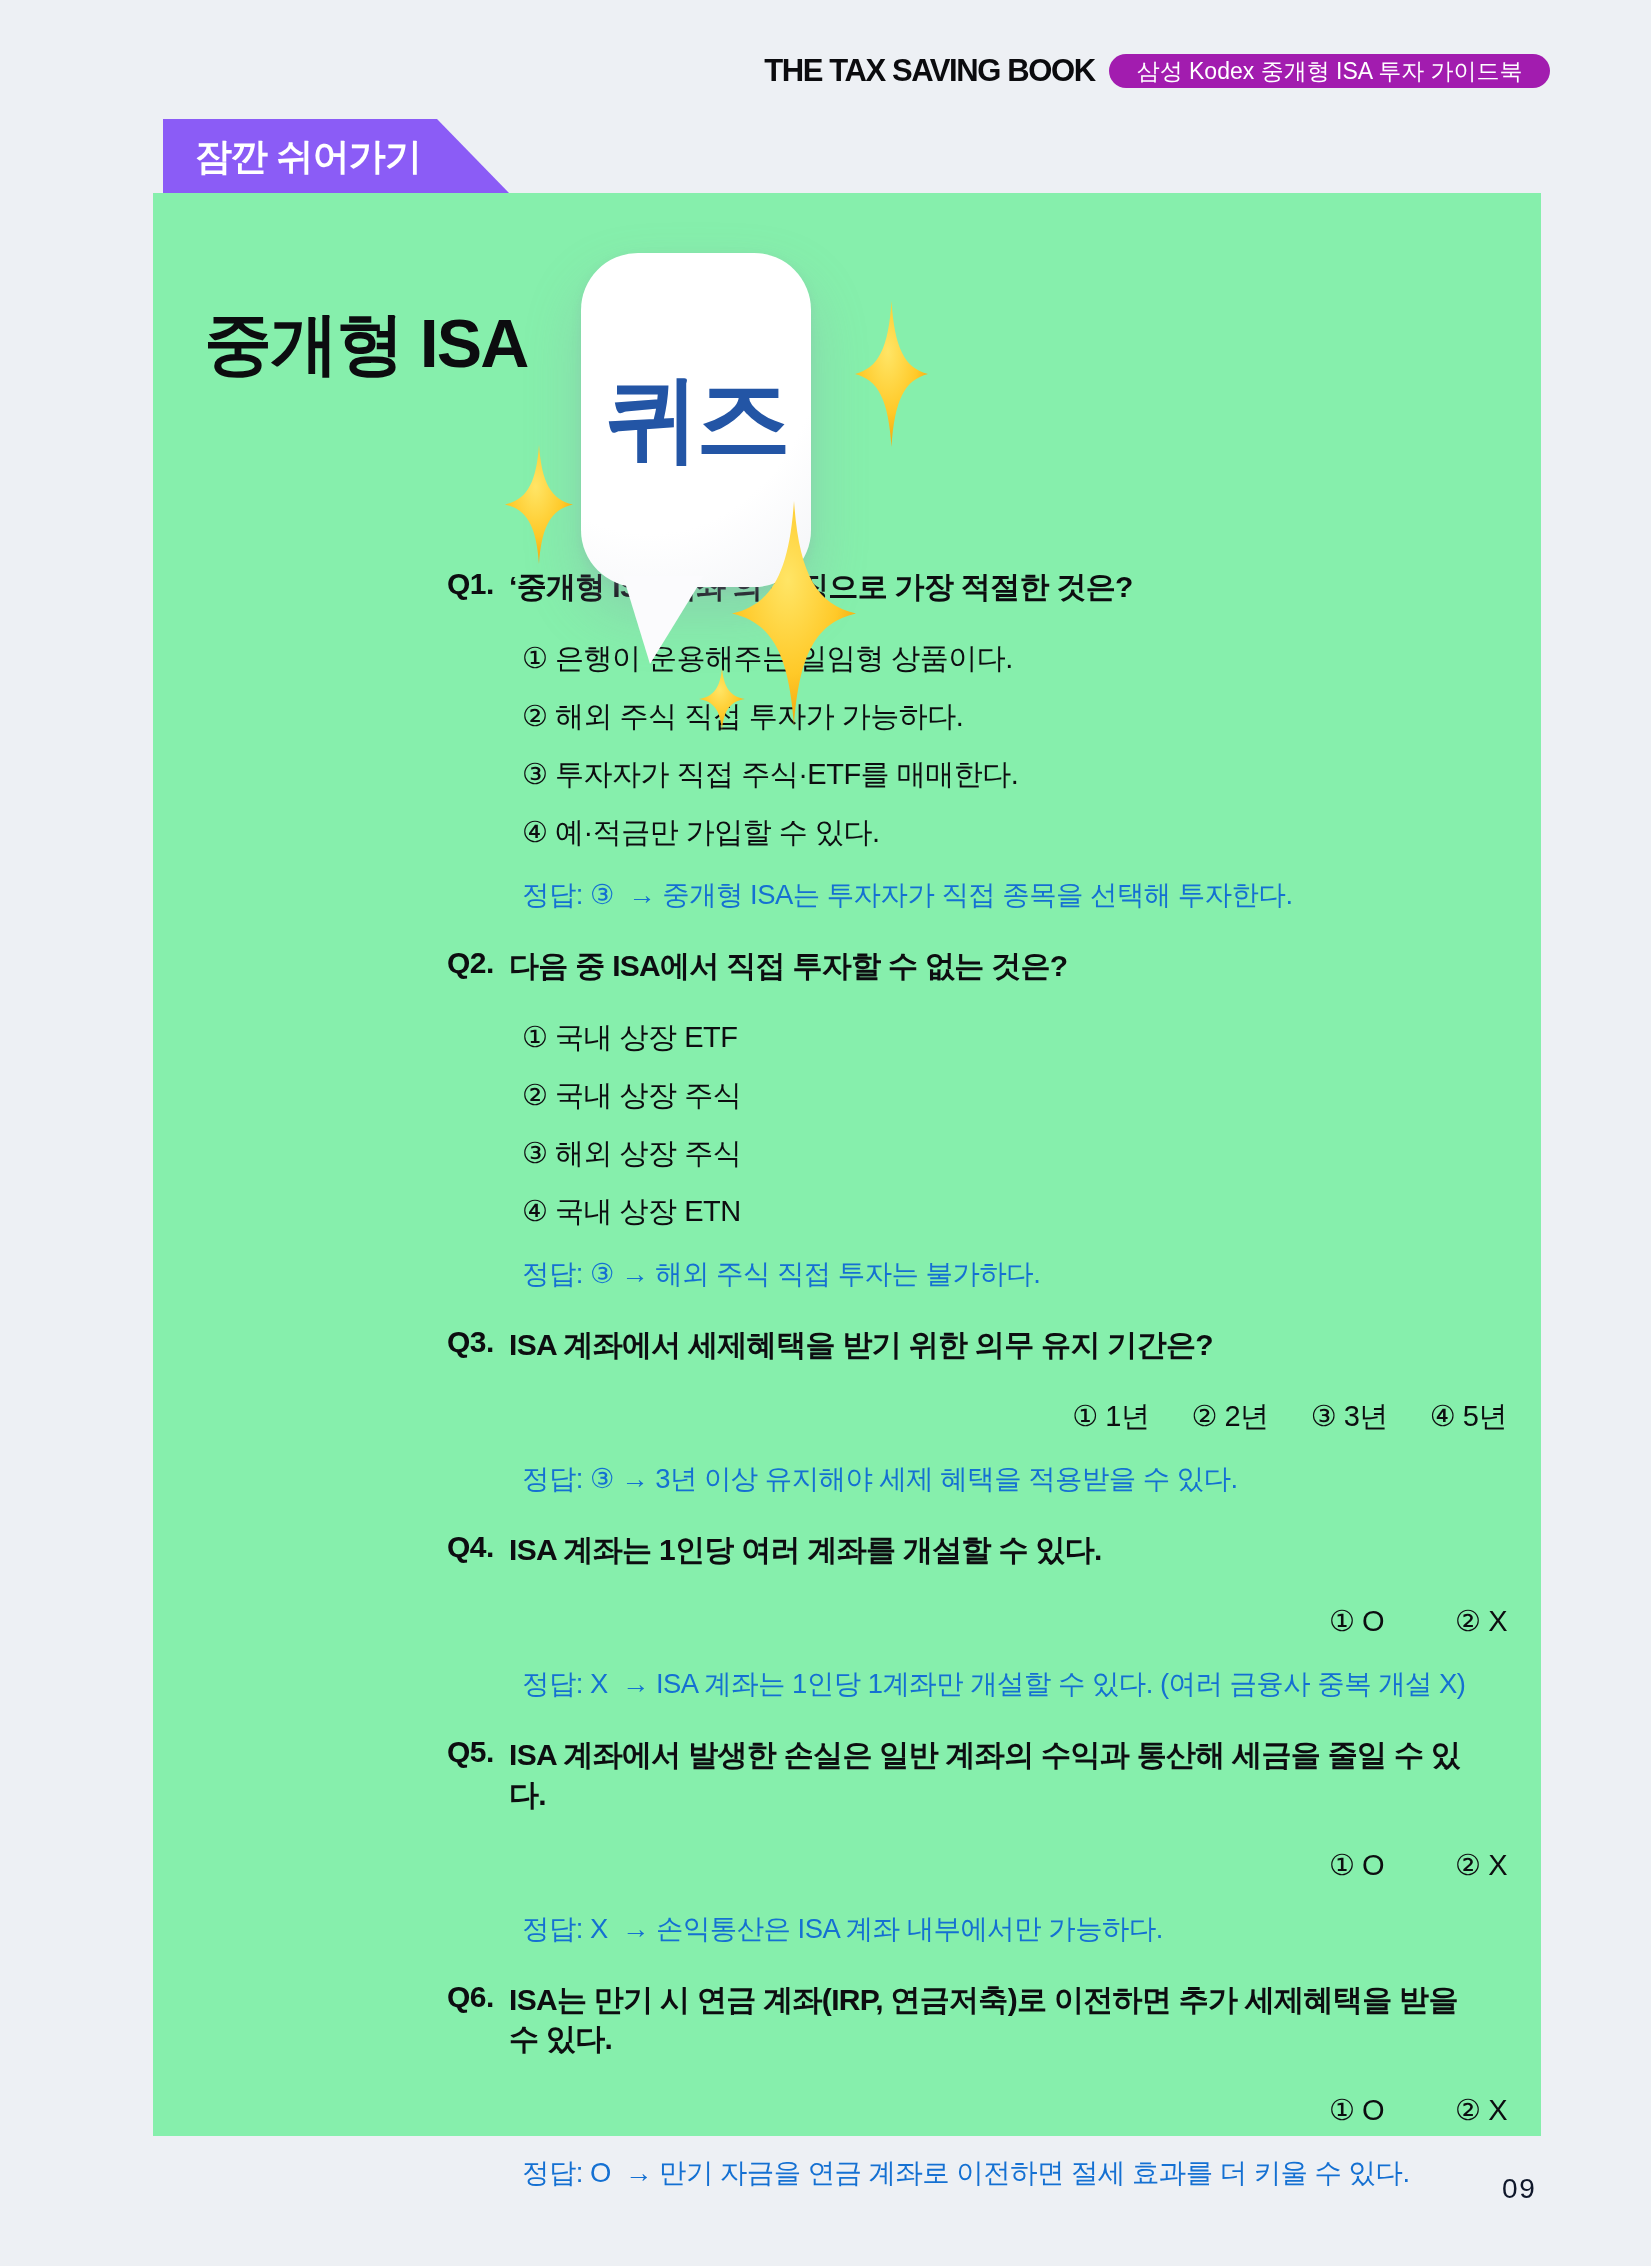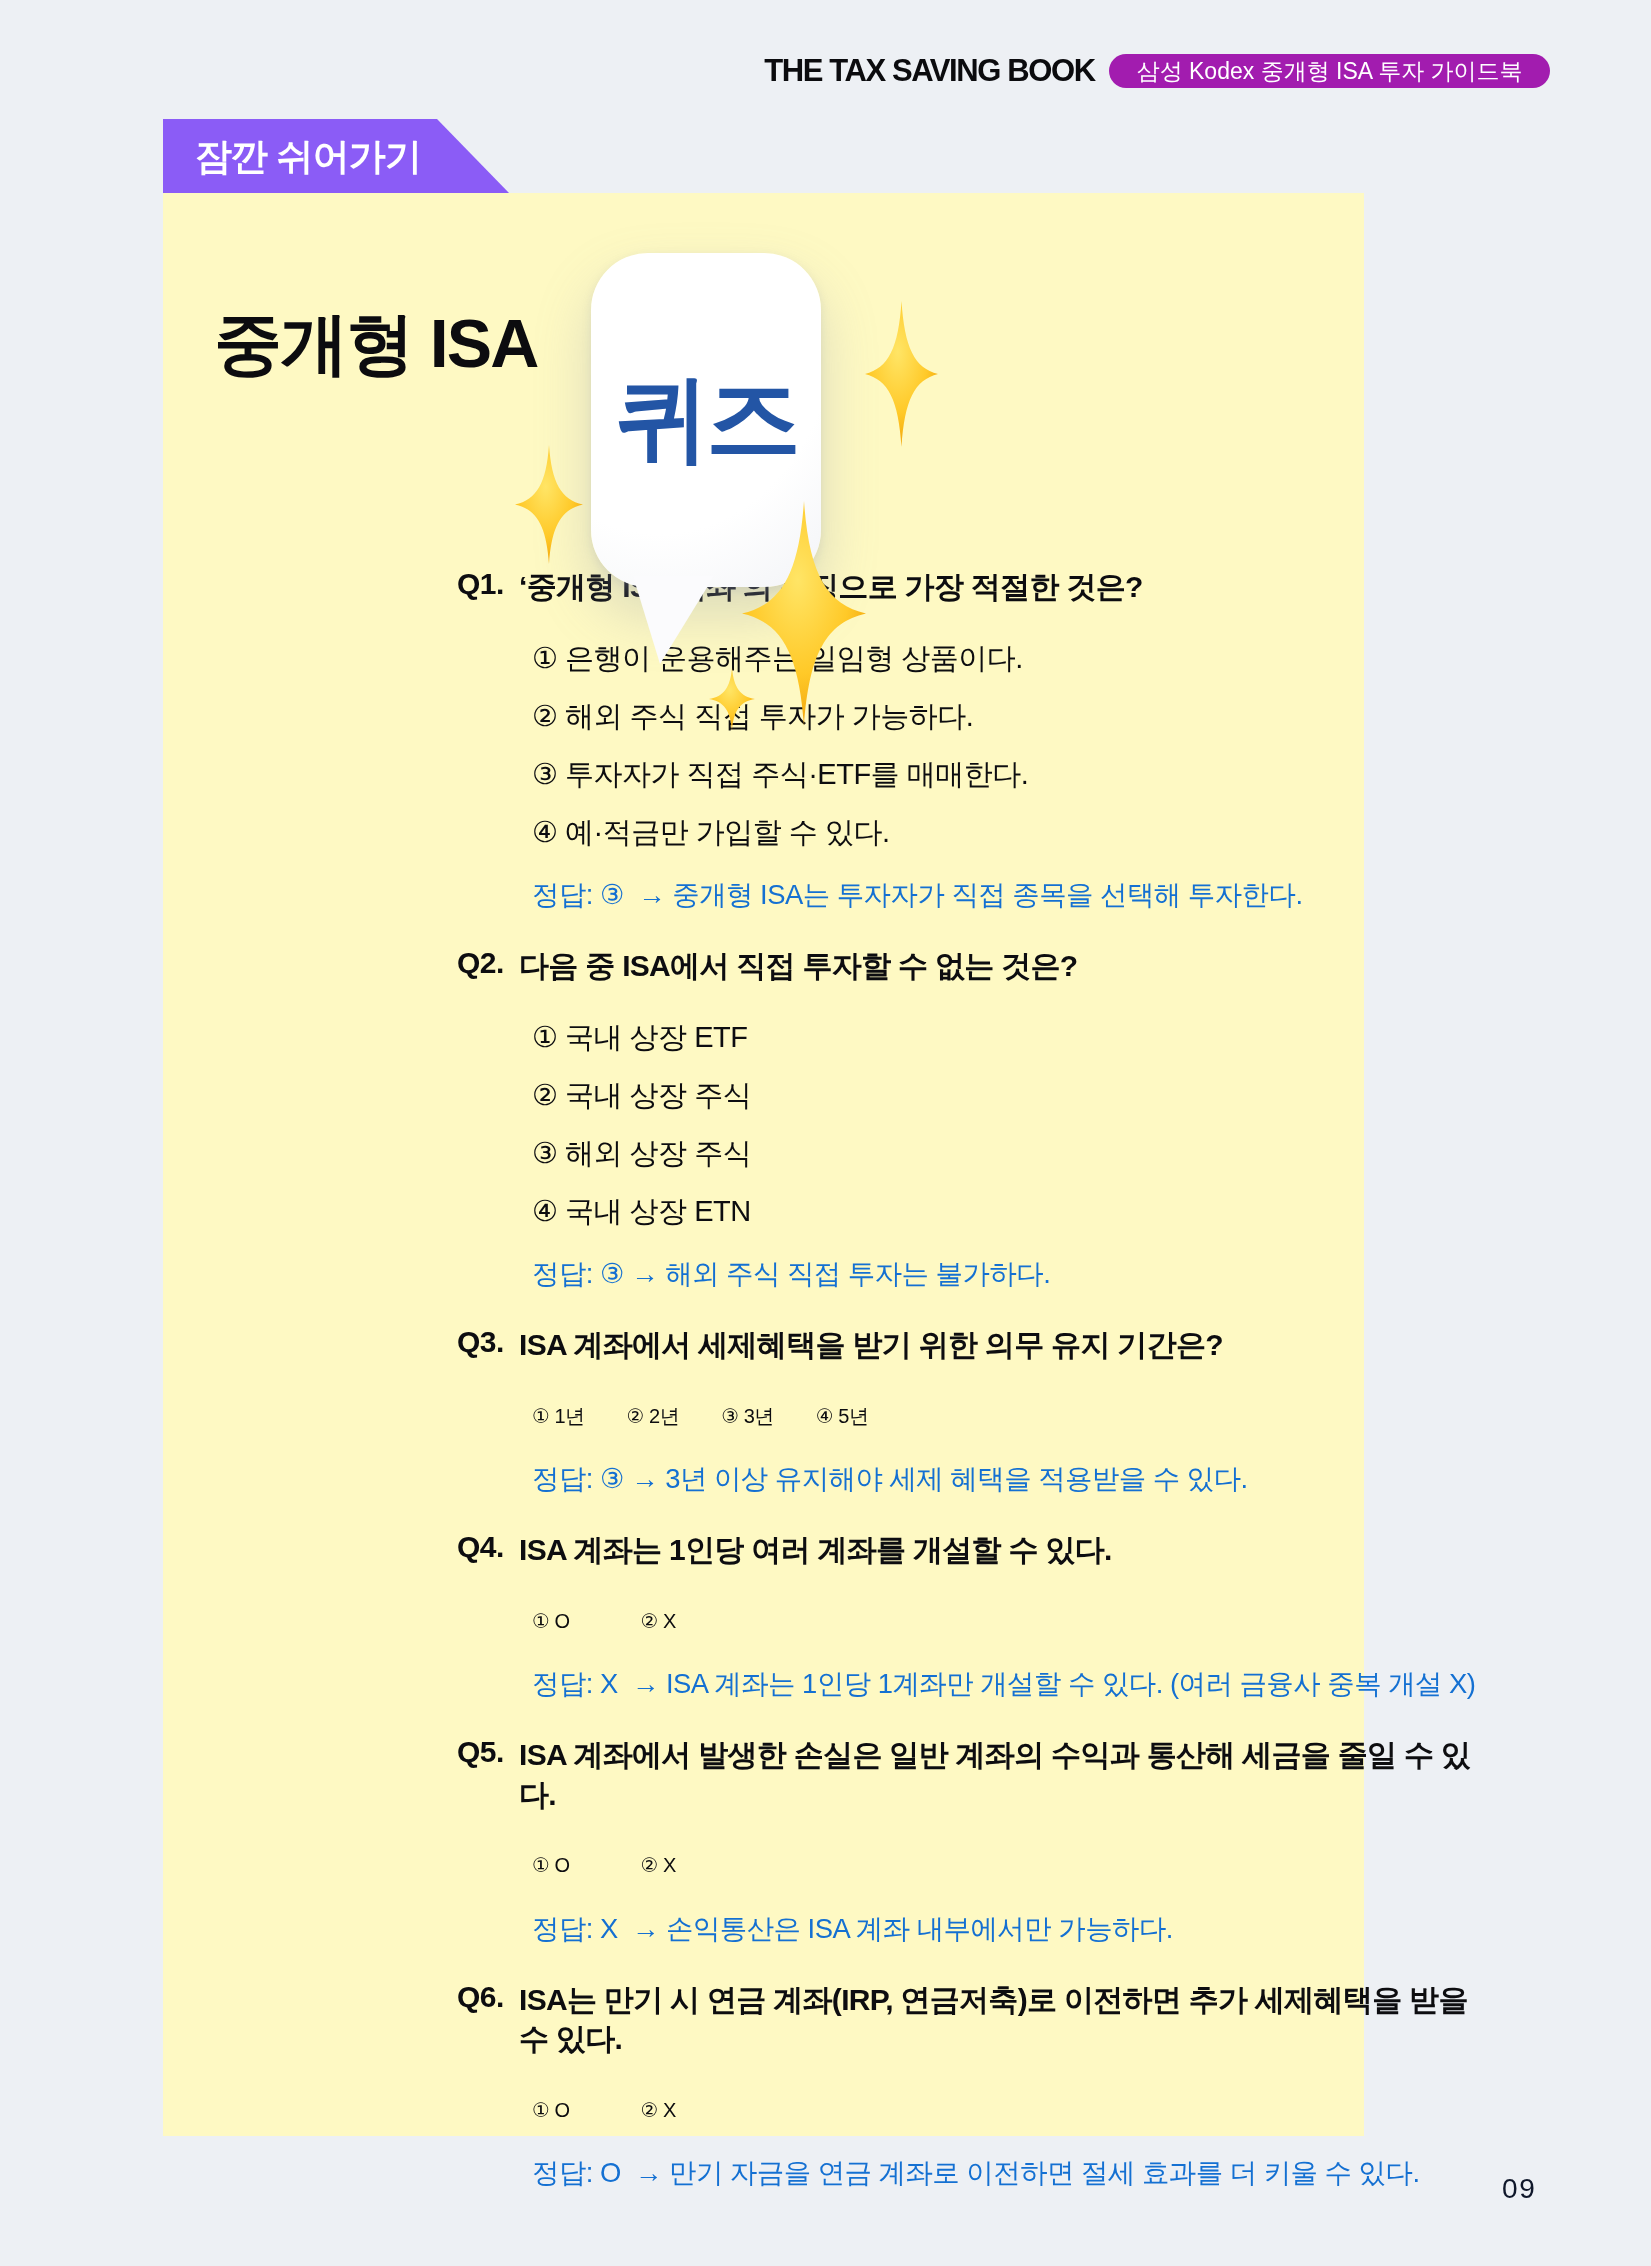--- a/index.html
+++ b/index.html
@@ -35,23 +35,23 @@
     width: 347px; height: 75px;
     background: #8b5cf6;
     clip-path: polygon(0 0, calc(100% - 73px) 0, 100% 100%, 0 100%);
     color: #ffffff; font-weight: 800; font-size: 37px;
     line-height: 75px; padding-left: 32px; letter-spacing: -0.9px;
     white-space: nowrap;
   }
 
   
   .card {
-    position: absolute; left: 163px; top: 193px;
-    width: 1201px; height: 1943px;
-    background: #fef9c3;
+    position: absolute; left: 153px; top: 193px;
+    width: 1388px; height: 1943px;
+    background: #86efac;
   }
 
   
   .hero { position: absolute; left: 0; top: 0; width: 100%; height: 530px; }
   .hero-title {
     position: absolute; left: 51px; top: 106px; margin: 0;
     font-size: 68px; font-weight: 800; letter-spacing: -1.8px;
     color: #0c0c0f; white-space: nowrap;
   }
   .bubble {
@@ -89,21 +89,21 @@
   .q-label {
     flex: 0 0 58px;
     font-weight: 800; font-size: 30px; letter-spacing: -0.5px;
   }
   .q-text {
     margin: 0; font-weight: 800; font-size: 30px;
     line-height: 1.32; letter-spacing: -0.7px; max-width: 969px;
   }
   .q-body { padding-left: 75px; }
   .opts.stacked .opt { font-size: 29px; line-height: 58px; letter-spacing: -0.5px; }
-  .opts.inline { display: flex; gap: 42px; font-size: 20px; line-height: 58px; letter-spacing: -0.5px; }
+  .opts.inline { display: flex; gap: 42px; font-size: 29px; line-height: 58px; letter-spacing: -0.5px; justify-content: flex-end; }
   .opts.inline.ox { gap: 71px; }
   .answer {
     margin: 16.4px 0 0 0;
     font-size: 27.4px; letter-spacing: -0.5px;
     color: #1470d2;
     white-space: pre-wrap;
   }
 
   
   .page-number {

